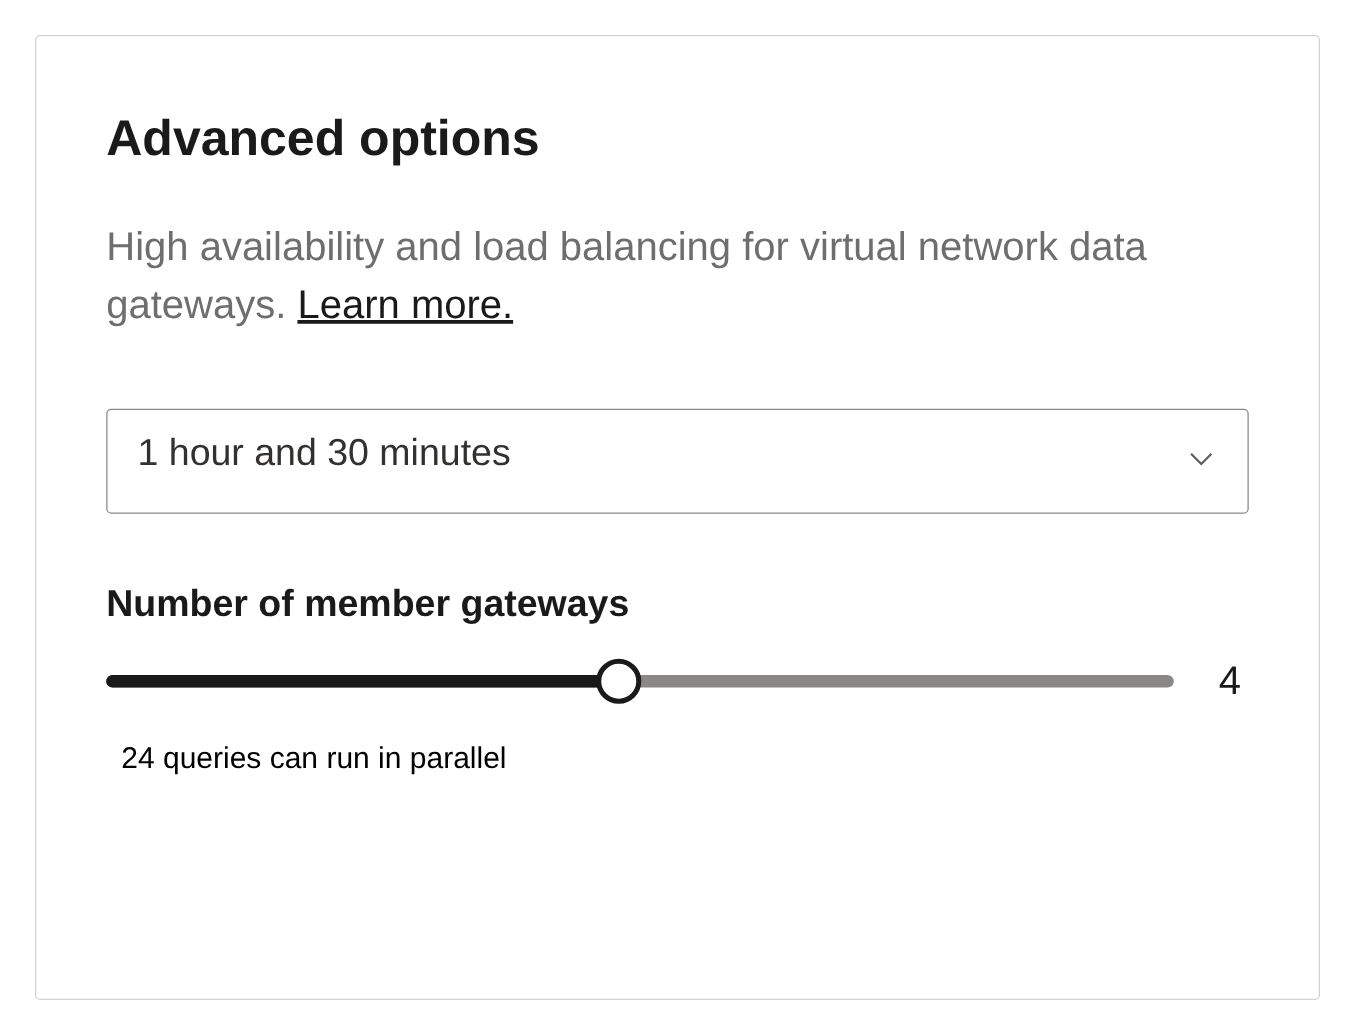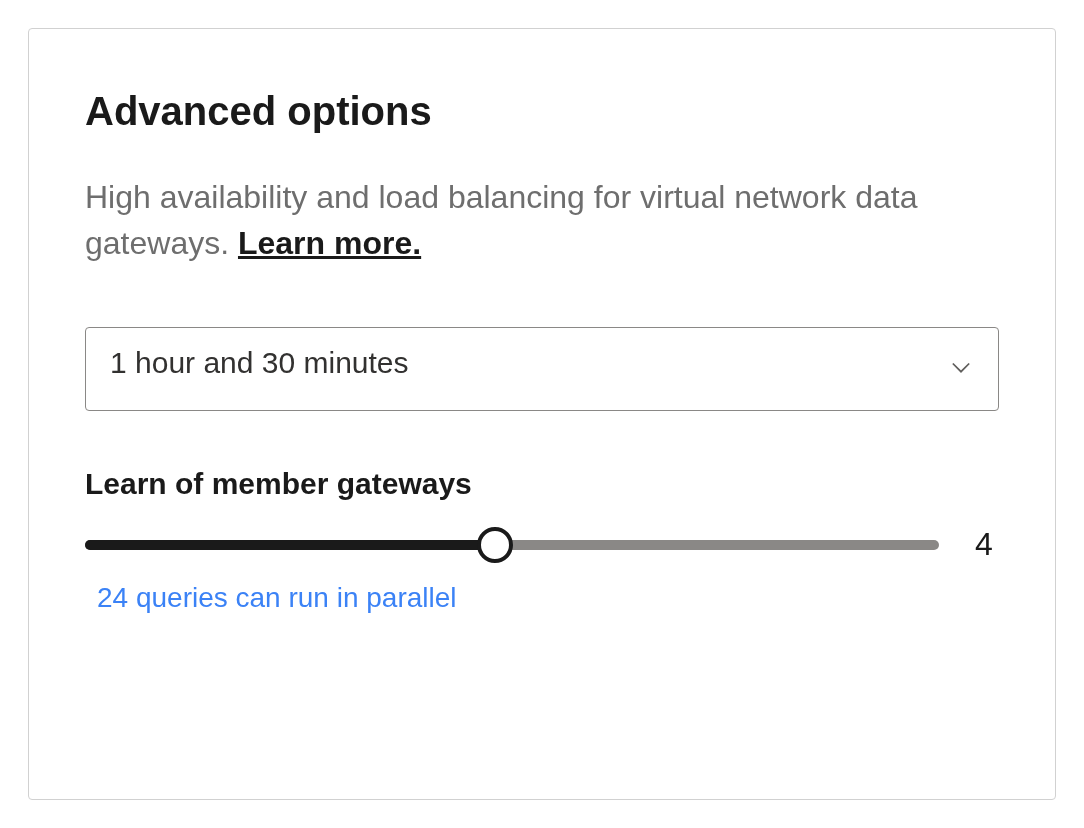--- a/index.html
+++ b/index.html
@@ -28,21 +28,20 @@
     .panel-description {
       font-size: 32px;
       color: #6e6e6e;
       line-height: 1.45;
       margin-bottom: 60px;
     }
     .learn-more {
       color: #1a1a1a;
       text-decoration: underline;
       cursor: pointer;
-      font-weight: bold;
     }
     .field-label {
       font-size: 30px;
       font-weight: 600;
       color: #1a1a1a;
       margin-bottom: 14px;
     }
     .select-wrapper {
       position: relative;
       width: 100%;
@@ -107,23 +106,23 @@
       left: 48%;
       transform: translateX(-50%);
       cursor: pointer;
     }
     .slider-value {
       font-size: 32px;
       color: #1a1a1a;
       min-width: 24px;
     }
     .slider-caption {
-      font-size: 28px;
-      color: #3b82f6;
-      margin-top: 17px;
+      font-size: 24px;
+      color: #000000;
+      margin-top: 28px;
       margin-left: 12px;
     }
   </style>
 </head>
 <body>
 
 <div class="panel">
   <h2 class="panel-title">Advanced options</h2>
 
   <p class="panel-description">
@@ -134,21 +133,21 @@
     <div class="select">
       <span>1 hour and 30 minutes</span>
     </div>
     <span class="chevron">
       <svg width="28" height="28" viewBox="0 0 24 24" fill="none" stroke="#605e5c" stroke-width="1.5">
         <polyline points="5 9 12 16 19 9"></polyline>
       </svg>
     </span>
   </div>
 
-  <div class="field-label">Learn of member gateways</div>
+  <div class="field-label">Number of member gateways</div>
   <div class="slider-row">
     <div class="slider-track-container">
       <div class="slider-track"></div>
       <div class="slider-fill"></div>
       <div class="slider-thumb"></div>
     </div>
     <div class="slider-value">4</div>
   </div>
   <div class="slider-caption">24 queries can run in parallel</div>
 </div>

